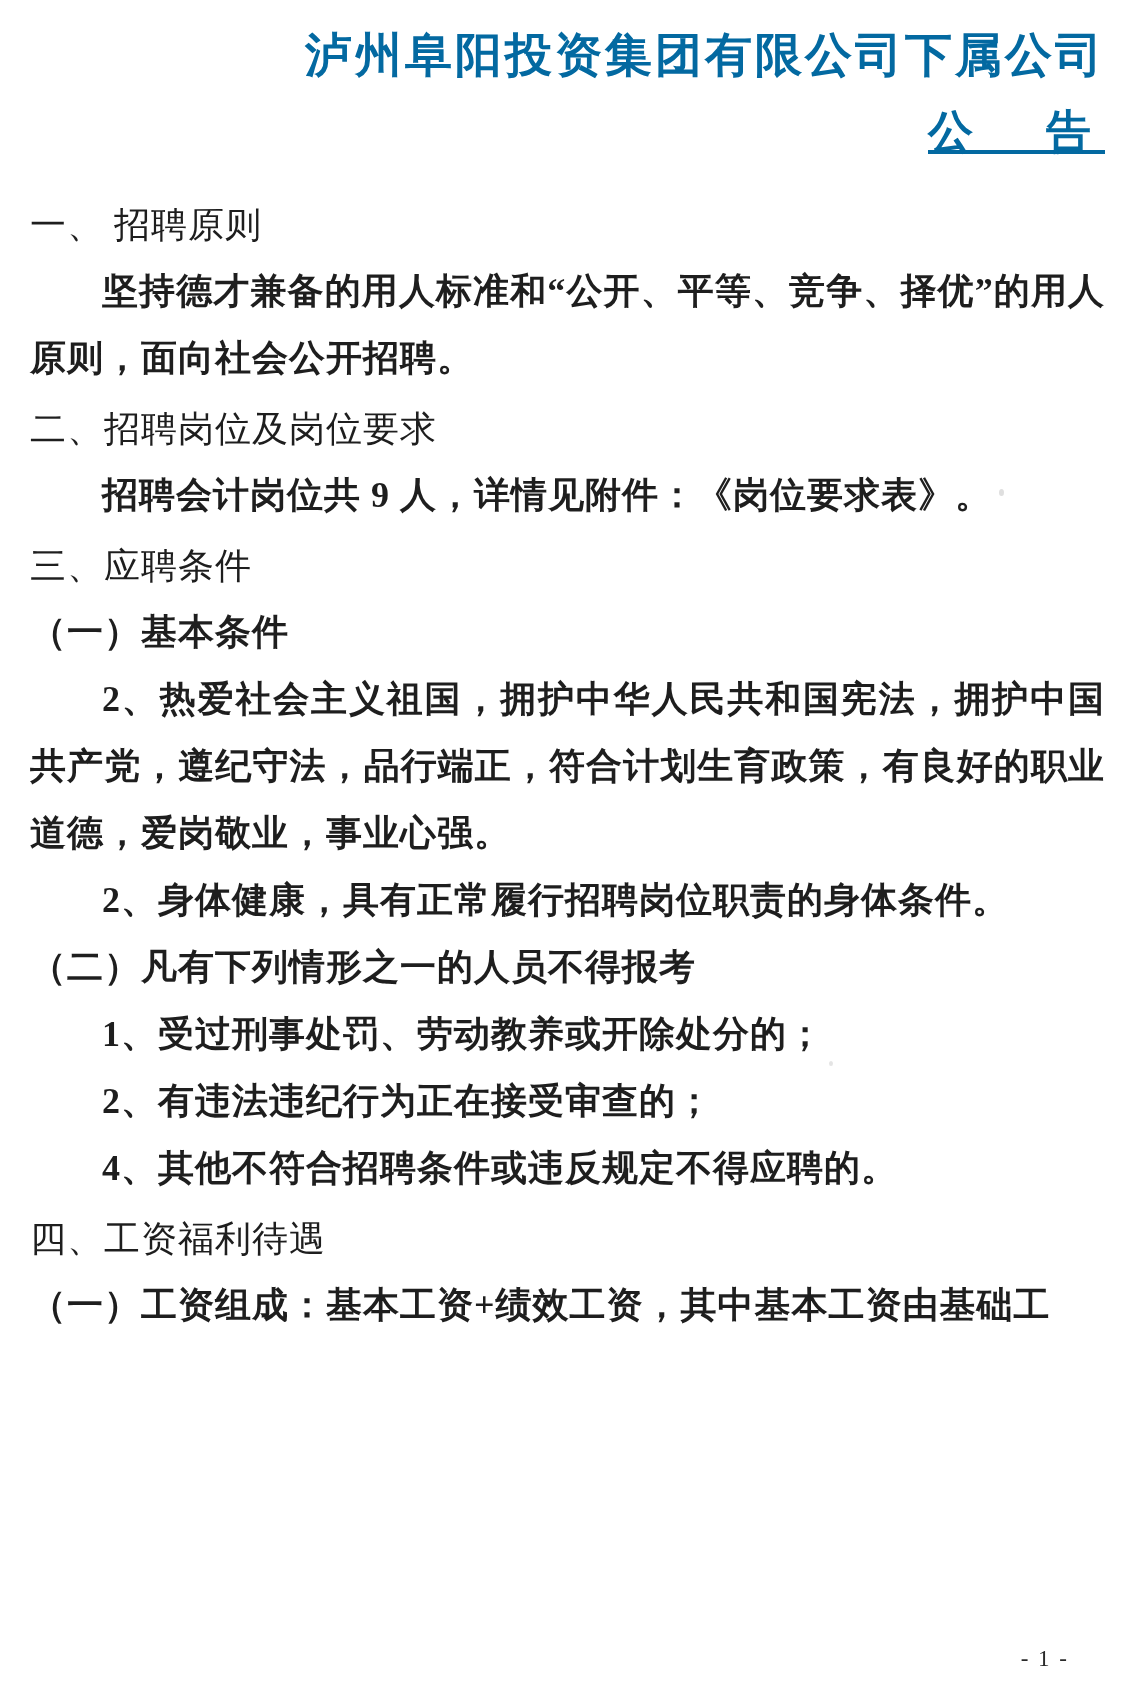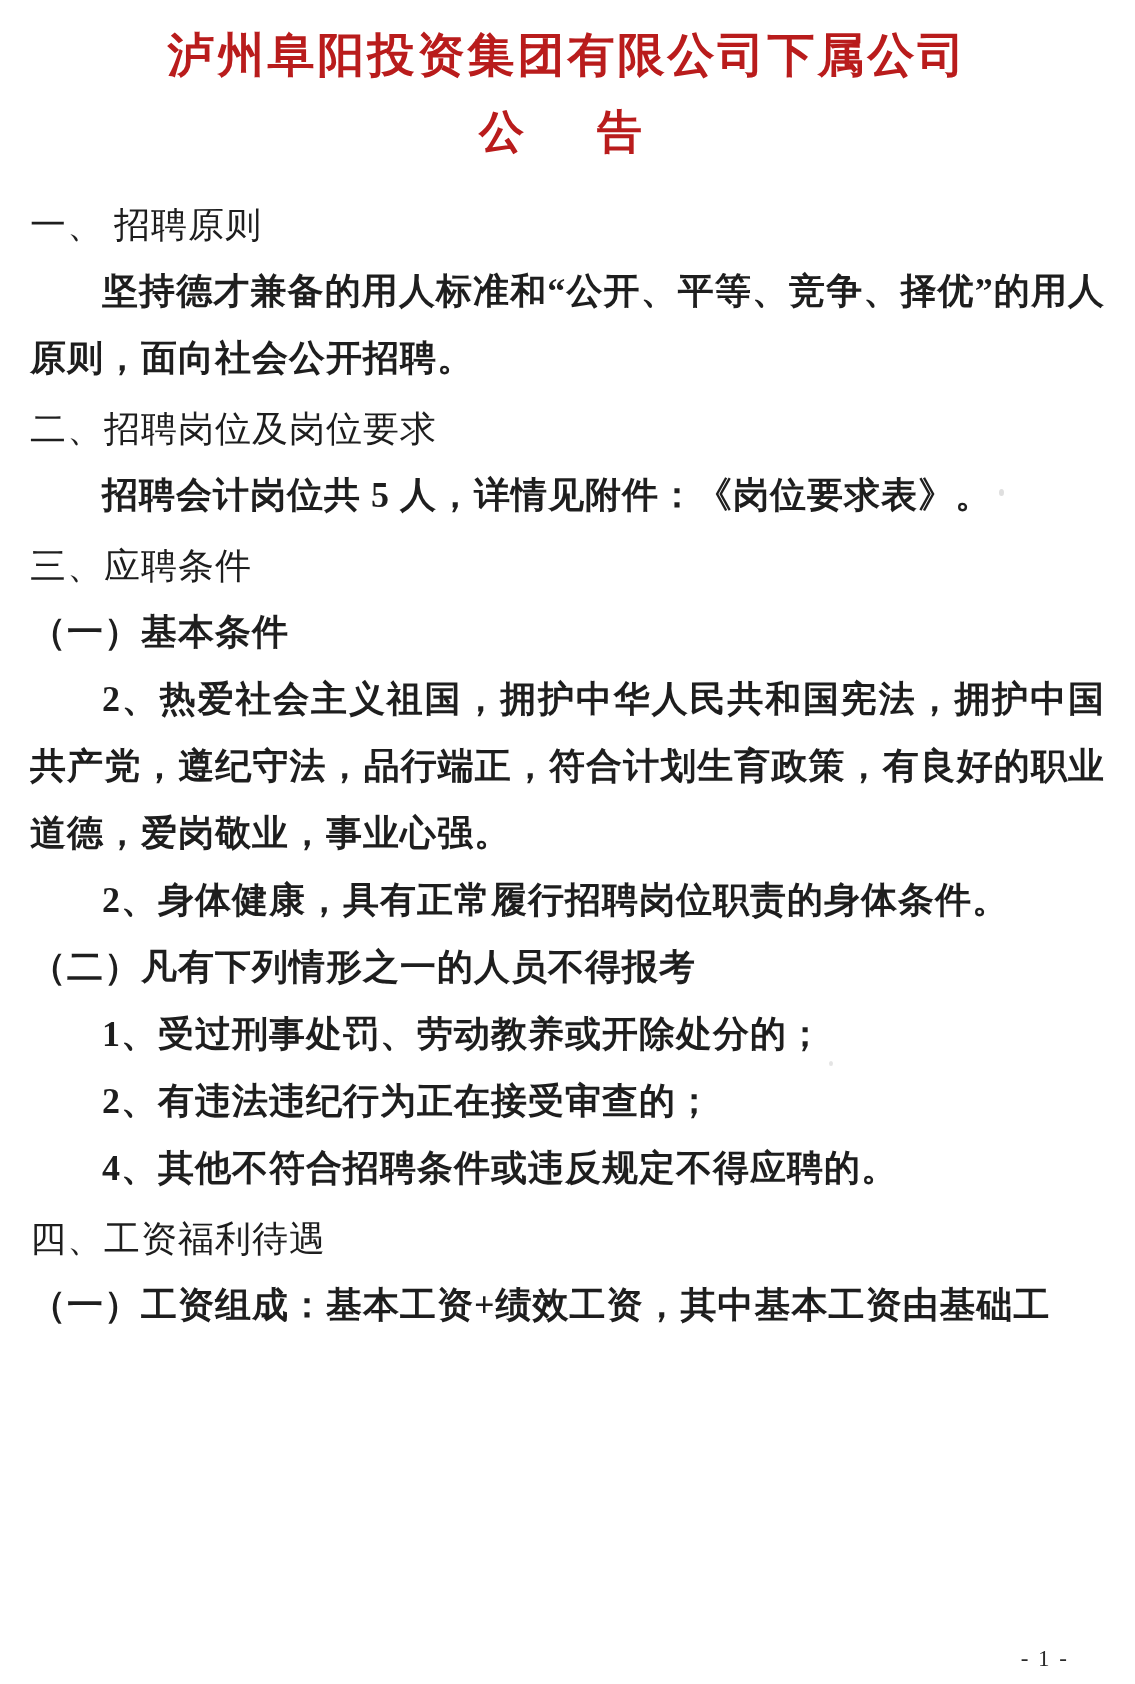--- a/index.html
+++ b/index.html
@@ -10,39 +10,40 @@
     background: #ffffff;
     color: #1e1e1e;
     font-family: "Liberation Serif", "DejaVu Serif", serif;
     position: relative;
     overflow: hidden;
   }
   .doc {
     padding: 16px 30px 0 30px;
   }
   .title-line {
-    text-align: center;
+    text-align: right;
     font-weight: bold;
-    color: #b91c1c;
+    color: #0369a1;
   }
   .title-1 {
     font-size: 47px;
     line-height: 78px;
     letter-spacing: 3px;
   }
   .title-2 {
     font-size: 45px;
     line-height: 76px;
     letter-spacing: 2px;
   }
   .title-3 {
     font-size: 45px;
     line-height: 76px;
     letter-spacing: 14px;
     margin-bottom: 22px;
+    text-decoration: underline;
   }
   .sec-heading {
     font-size: 36px;
     font-weight: normal;
     line-height: 66px;
     margin-top: 4px;
     letter-spacing: 1px;
   }
   .sub-heading, .para, .item {
     font-size: 36px;
@@ -75,21 +76,21 @@
 
 <div class="doc">
 
   <div class="title-line title-1">泸州阜阳投资集团有限公司下属公司</div>
   <div class="title-line title-3">公　告</div>
 
   <div class="sec-heading">一、 招聘原则</div>
   <div class="para">坚持德才兼备的用人标准和“公开、平等、竞争、择优”的用人原则，面向社会公开招聘。</div>
 
   <div class="sec-heading">二、招聘岗位及岗位要求</div>
-  <div class="para">招聘会计岗位共 5 人，详情见附件：《岗位要求表》。</div>
+  <div class="para">招聘会计岗位共 9 人，详情见附件：《岗位要求表》。</div>
 
   <div class="sec-heading">三、应聘条件</div>
   <div class="sub-heading">（一）基本条件</div>
   <div class="item">2、热爱社会主义祖国，拥护中华人民共和国宪法，拥护中国共产党，遵纪守法，品行端正，符合计划生育政策，有良好的职业道德，爱岗敬业，事业心强。</div>
   <div class="item">2、身体健康，具有正常履行招聘岗位职责的身体条件。</div>
   <div class="sub-heading">（二）凡有下列情形之一的人员不得报考</div>
   <div class="item">1、受过刑事处罚、劳动教养或开除处分的；</div>
   <div class="item">2、有违法违纪行为正在接受审查的；</div>
   <div class="item">4、其他不符合招聘条件或违反规定不得应聘的。</div>
 

